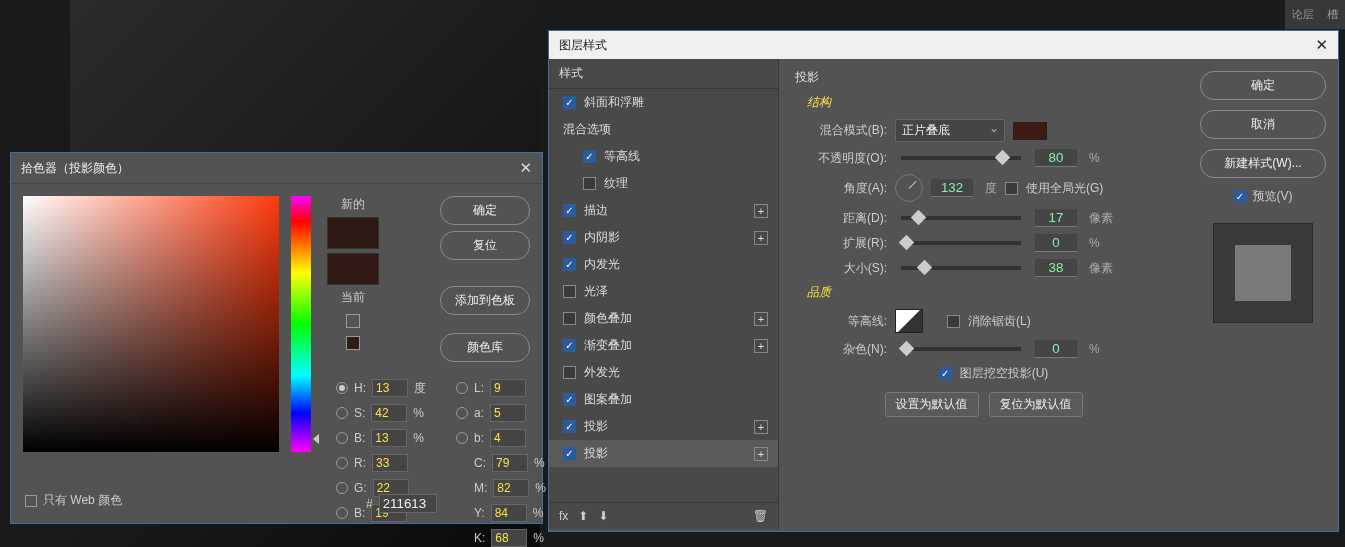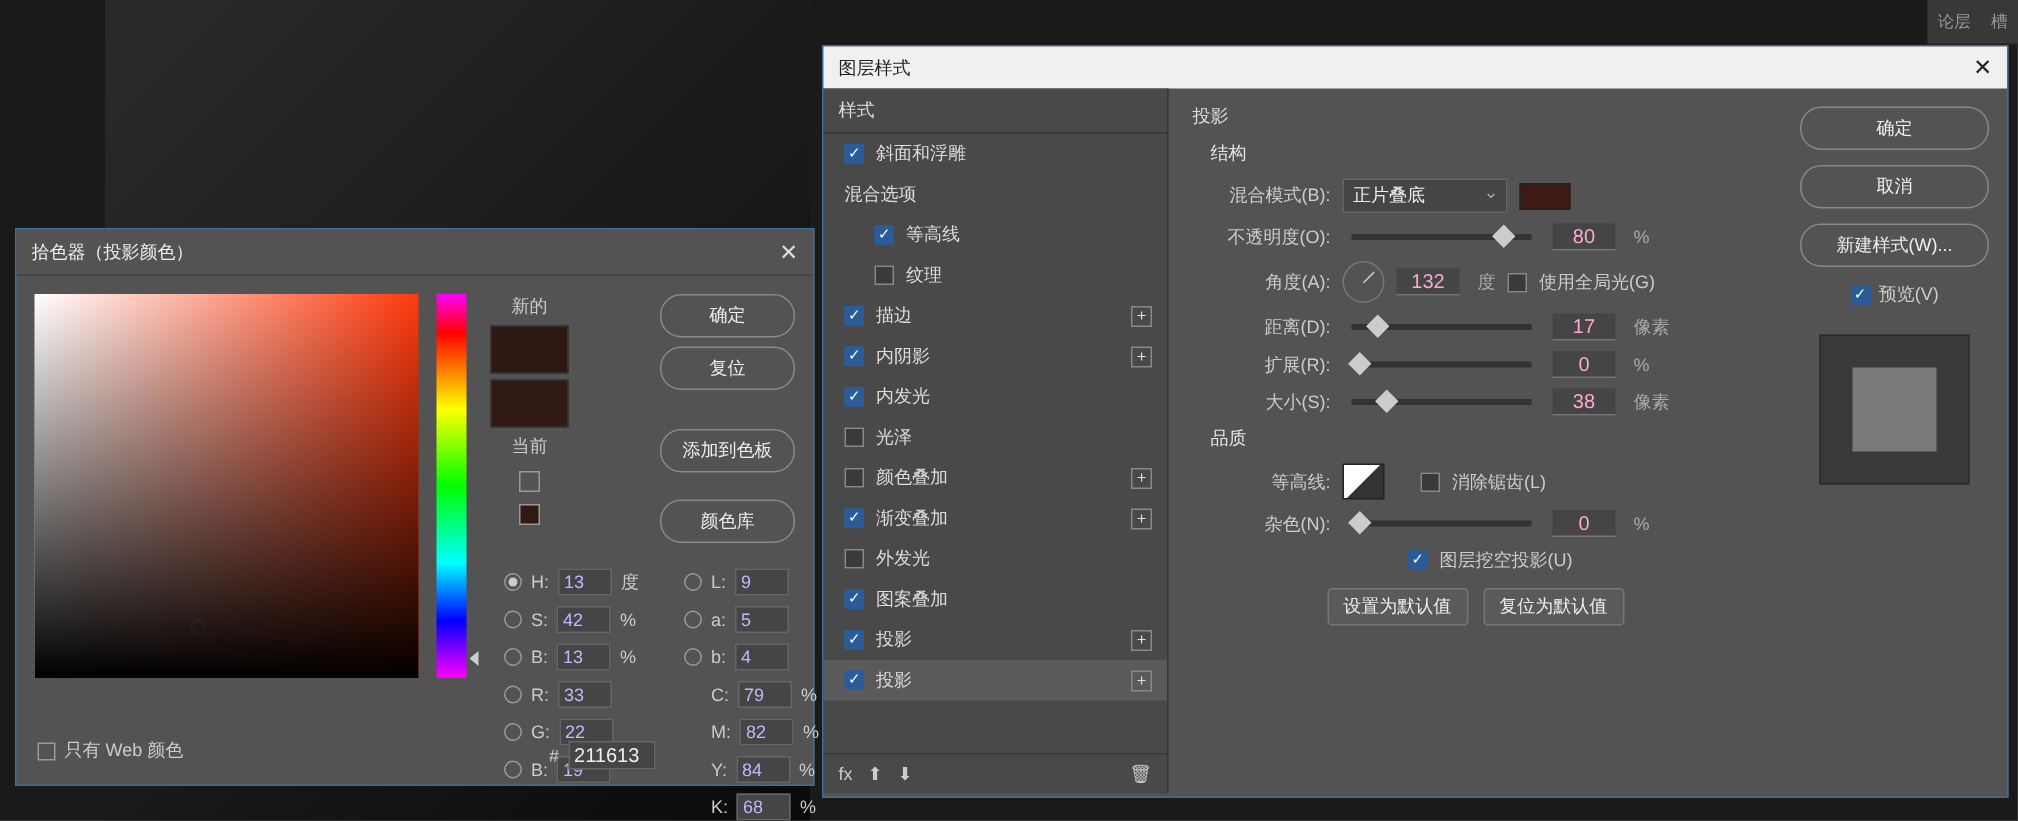--- a/index.html
+++ b/index.html
@@ -14,21 +14,21 @@
 .color-field::after { content:""; position:absolute; inset:0; background: linear-gradient(to top, #000, transparent); }
 .hue-bar { width: 20px; height: 256px; background: linear-gradient(to bottom, #f0f, #f00 10%, #ff0 30%, #0f0 50%, #0ff 70%, #00f 85%, #f0f); position: relative; }
 .hue-arrow { position:absolute; right:-8px; bottom:8px; width:0;height:0;border-top:5px solid transparent;border-bottom:5px solid transparent;border-right:6px solid #ccc;}
 .swatch-col { display:flex; flex-direction:column; align-items:center; gap:4px; margin-left:4px;}
 .swatch { width: 52px; height: 32px; border:1px solid #333;}
 .picker-right { flex:1; display:flex; flex-direction:column; gap:6px; padding-left:8px; }
 .btn { background: #535353; border: 1px solid #888; border-radius: 14px; color:#eee; padding: 5px 0; text-align:center; cursor:pointer; width:90px; margin-left:auto;}
 .num-rows { margin-top: 6px; display:flex; gap:30px; }
 .num-col { display:flex; flex-direction:column; gap:7px; }
 .nrow { display:flex; align-items:center; gap:6px; }
-.nrow input[type=text]{ width:36px; background:#454545; border:1px solid #666; color:#c4b5fd; padding:1px 3px; font-size:12px;}
+.nrow input[type=text]{ width:36px; background:#454545; border:1px solid #666; color:#fde047; padding:1px 3px; font-size:12px;}
 .radio { width:12px;height:12px;border:1px solid #999;border-radius:50%; display:inline-block; position:relative;}
 .radio.sel::after{content:"";position:absolute;inset:2px;background:#ccc;border-radius:50%;}
 .hex-row { margin-top:6px; display:flex; align-items:center; gap:6px; margin-left:30px;}
 .hex-row input{width:58px; background:#454545; border:1px solid #666; color:#eee; padding:1px 3px;}
 .web-only { position:absolute; left:14px; bottom:14px; display:flex; align-items:center; gap:6px;}
 .chk { width:12px;height:12px;border:1px solid #999; display:inline-block;}
 .cursor-ring{position:absolute;width:10px;height:10px;border:1px solid #fff;border-radius:50%;left:104px;top:217px;}
 .cube-icon{width:14px;height:14px;border:1px solid #999;margin-top:4px;}
 
 
@@ -40,26 +40,26 @@
 .ls-item { padding:5px 10px 5px 14px; display:flex; align-items:center; gap:8px; color:#ddd; cursor:pointer; position:relative;}
 .ls-item.indent { padding-left:34px;}
 .ls-item.sel { background:#5a5a5a;}
 .ls-item .plus { margin-left:auto; border:1px solid #888; width:14px; height:14px; display:flex; align-items:center; justify-content:center; font-size:11px;}
 .chkb { width:13px; height:13px; border:1px solid #888; background:#3a3a3a; display:inline-flex; align-items:center; justify-content:center;}
 .chkb.on { background:#2a5c9a; border-color:#2a5c9a;}
 .chkb.on::after{content:"✓";color:#fff;font-size:10px;line-height:1;}
 .ls-foot { margin-top:auto; padding:6px 10px; display:flex; gap:10px; border-top:1px solid #383838; align-items:center;}
 .ls-mid { flex:1; padding:10px 16px; overflow:auto;}
 .group-title { color:#ddd; margin-bottom:8px;}
-.sub-title { color:#e5e5e5; margin:6px 0 8px 12px;}
+.sub-title { color:#fde047; margin:6px 0 8px 12px;font-style:italic;}
 .frow { display:flex; align-items:center; gap:8px; margin:7px 0 7px 20px;}
 .frow label{ width:72px; text-align:right; color:#ccc;}
 .frow .slider{ flex:0 0 120px; height:4px; background:#333; position:relative; margin:0 6px;}
 .frow .slider .thumb{position:absolute;top:-4px;width:11px;height:11px;background:#ccc;transform:rotate(45deg);}
-.frow input[type=text]{width:42px;background:#454545;border:none;border-bottom:1px solid #777;color:#f9a8d4;padding:1px 2px;text-align:center;}
+.frow input[type=text]{width:42px;background:#454545;border:none;border-bottom:1px solid #777;color:#86efac;padding:1px 2px;text-align:center;}
 .sel-box{background:#454545;border:1px solid #666;color:#eee;padding:2px 20px 2px 6px;position:relative;min-width:110px;}
 .sel-box::after{content:"⌄";position:absolute;right:5px;top:1px;color:#aaa;}
 .color-chip{width:34px;height:18px;background:#3d1b14;border:1px solid #222;}
 .angle-dial{width:28px;height:28px;border:1px solid #777;border-radius:50%;position:relative;}
 .angle-dial::after{content:"";position:absolute;left:50%;top:50%;width:10px;height:1px;background:#ccc;transform-origin:left;transform:rotate(-45deg);}
 .contour-box{width:28px;height:24px;background:linear-gradient(135deg,#fff 49%,#333 51%);border:1px solid #222;}
 .ctr-btns{display:flex;gap:10px;justify-content:center;margin-top:10px;}
 .ctr-btn{background:#5a5a5a;border:1px solid #777;color:#eee;padding:3px 10px;border-radius:3px;cursor:pointer;}
 .ls-right{width:150px;padding:12px;display:flex;flex-direction:column;gap:10px;align-items:stretch;}
 .rbtn{background:#535353;border:1px solid #888;border-radius:14px;color:#eee;padding:5px 0;text-align:center;cursor:pointer;}

